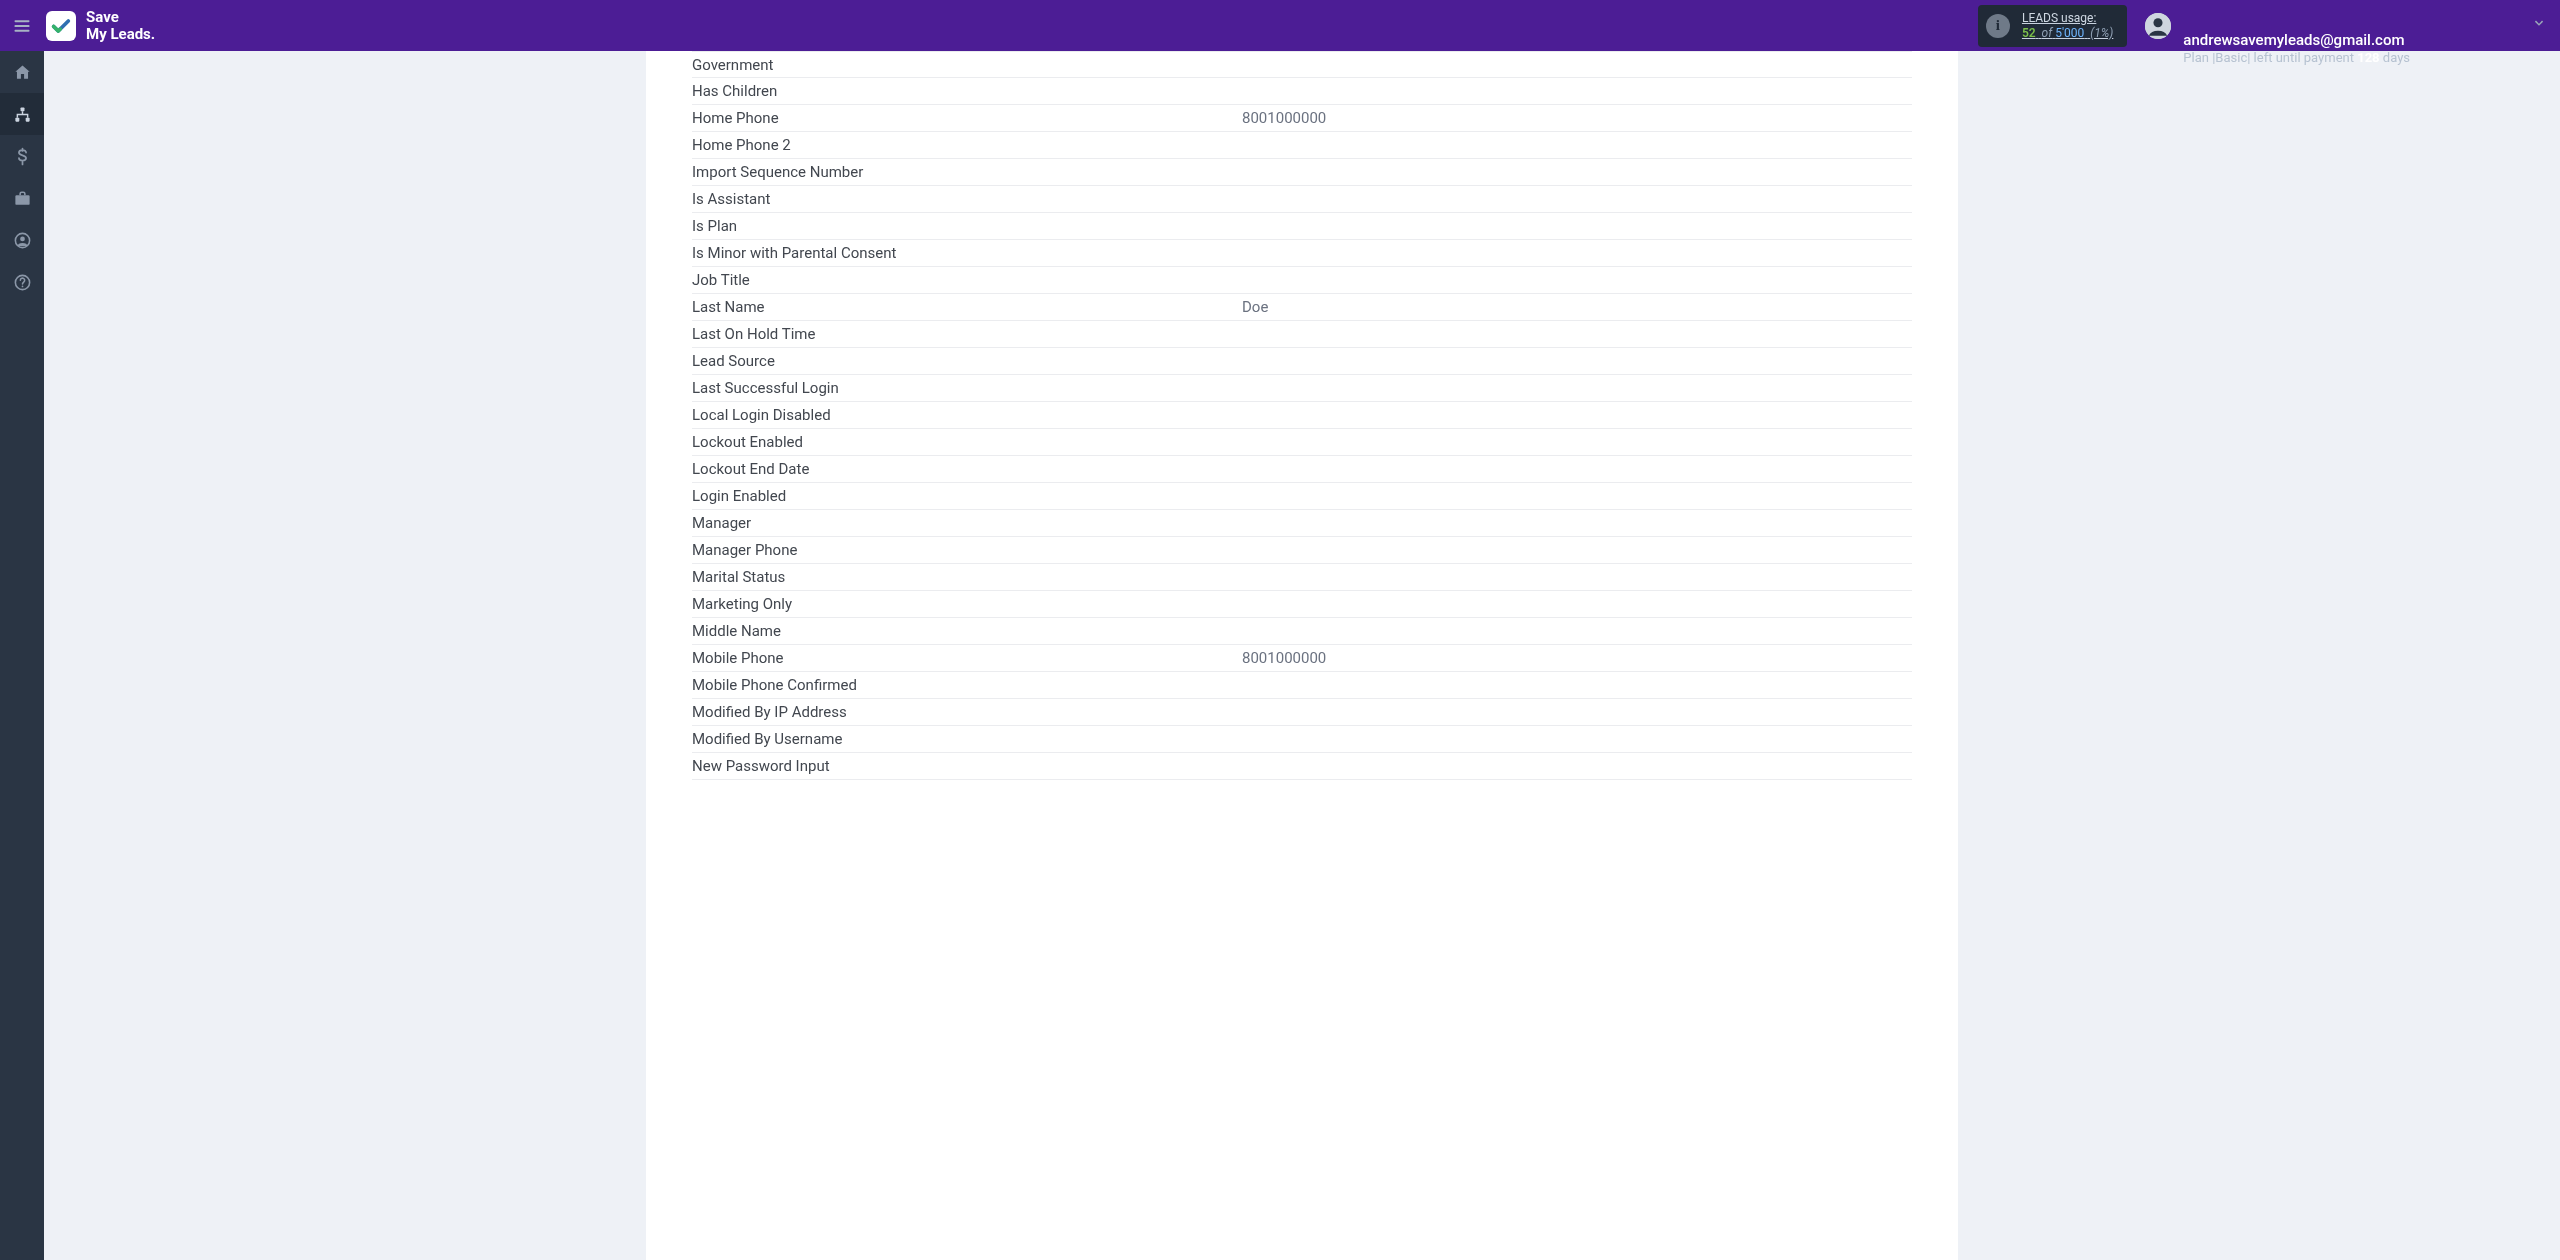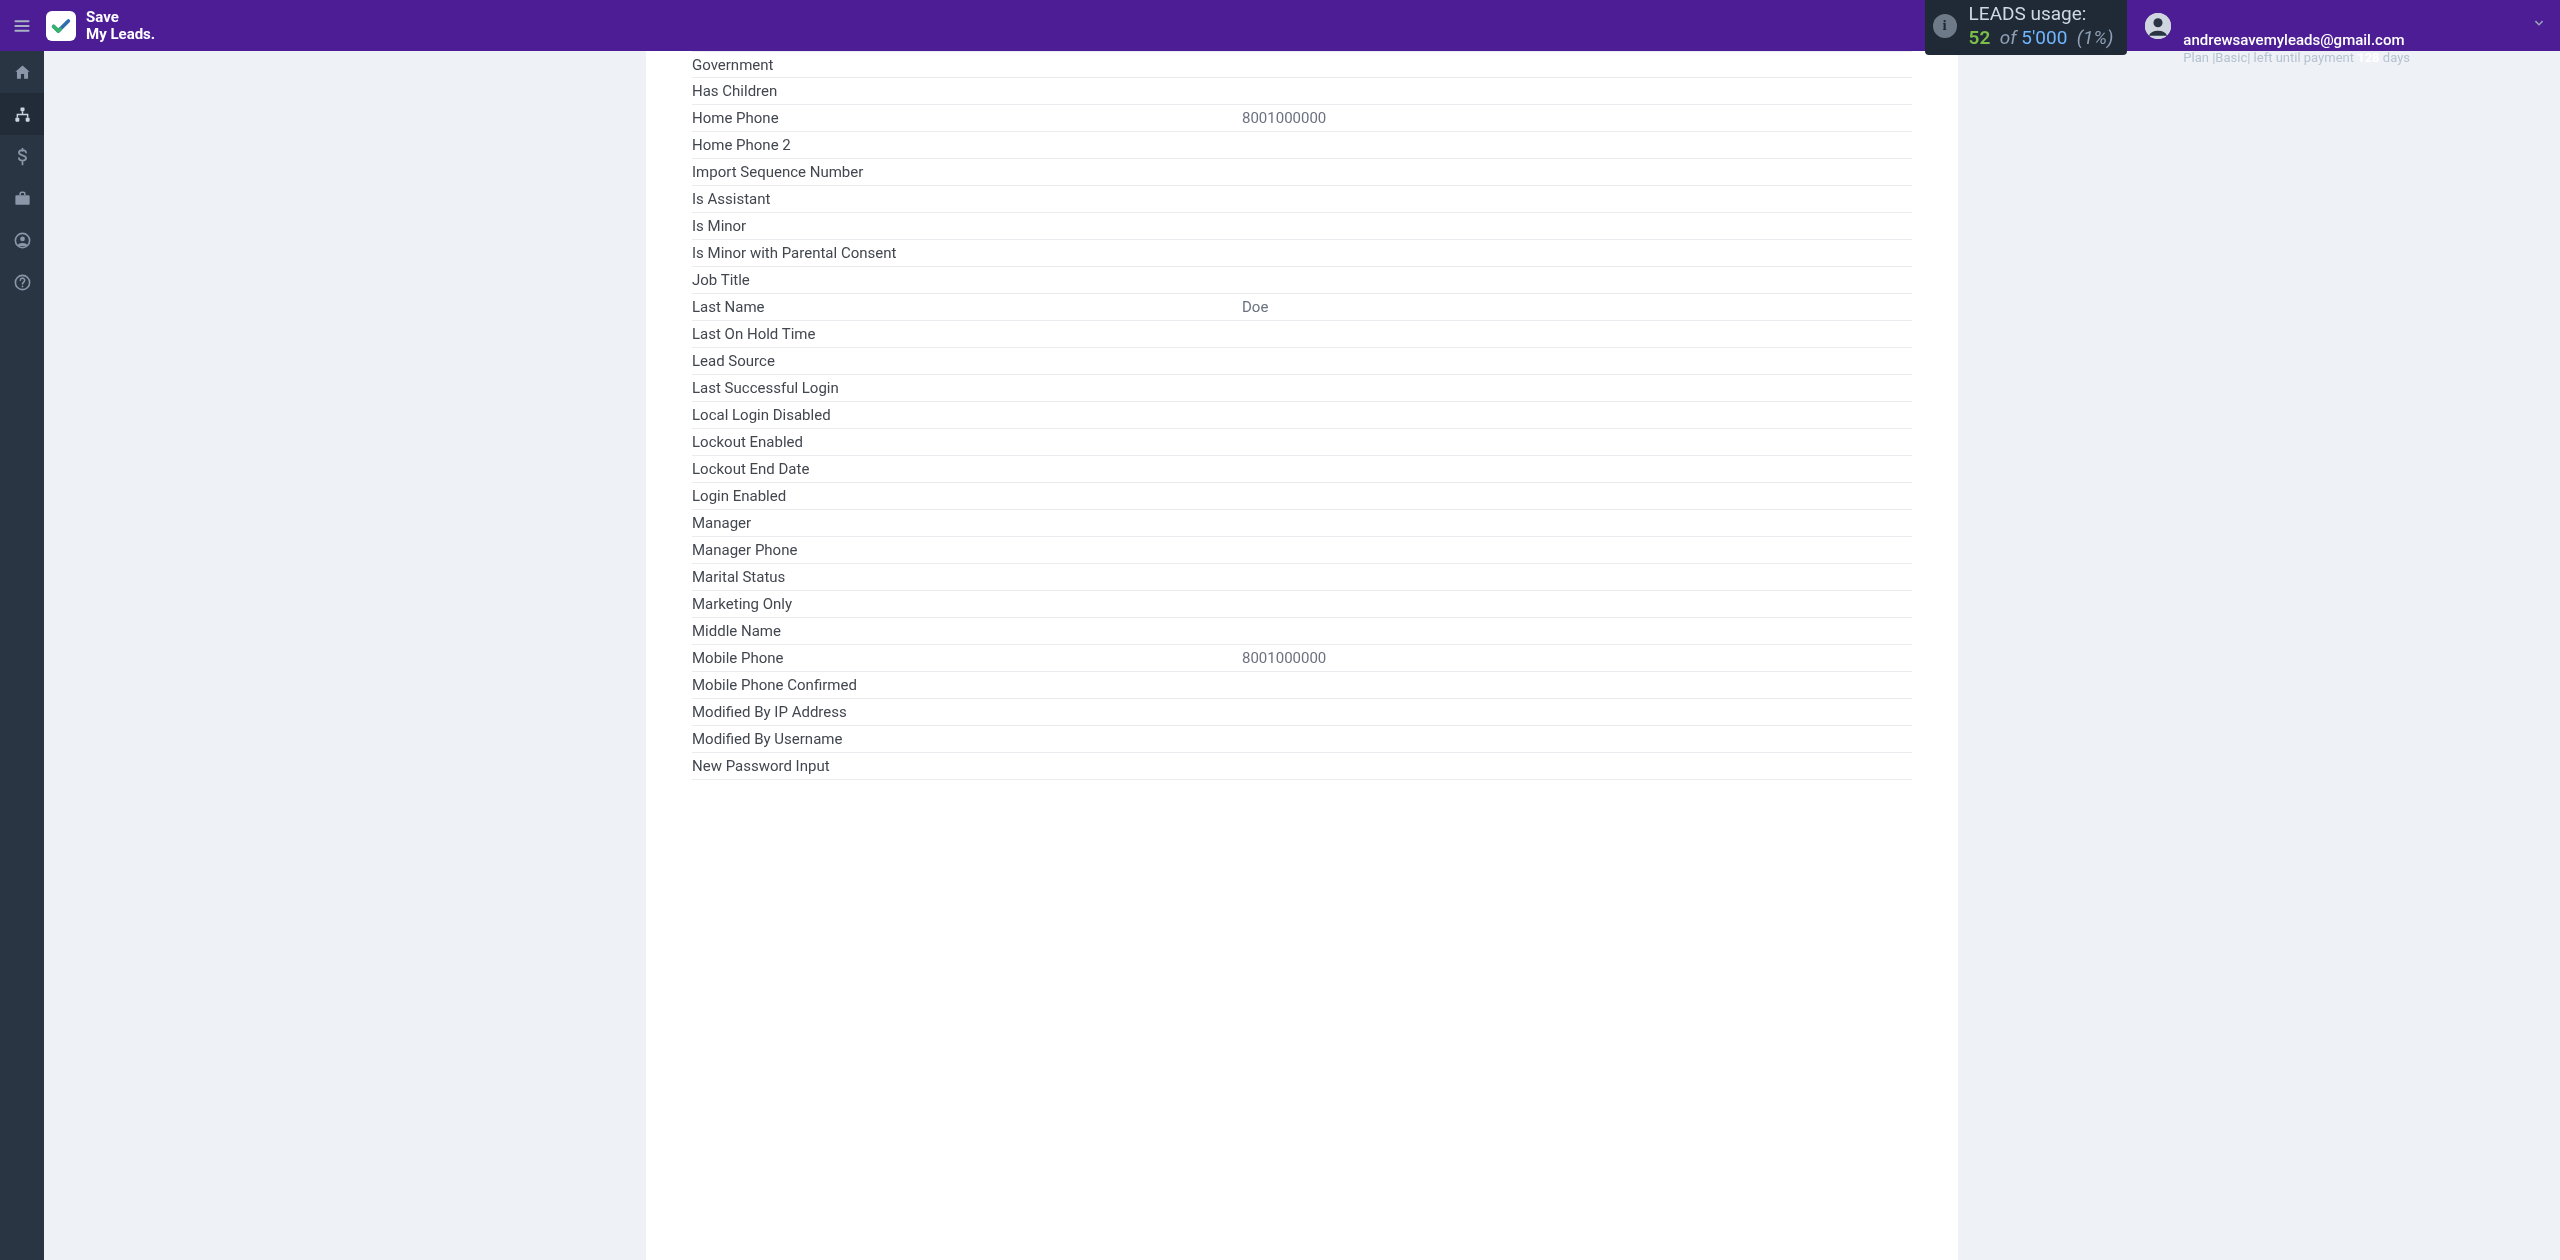--- a/index.html
+++ b/index.html
@@ -66,21 +66,21 @@
   .usage-pill .info-circle {
     width: 24px; height: 24px;
     border-radius: 50%;
     background: #6f7a88;
     display: flex; align-items: center; justify-content: center;
     color: #202a37;
     font-weight: 800;
     font-family: Georgia, serif;
     font-size: 15px;
   }
-  .usage-text { font-size: 19px; line-height: 1.25; }
+  .usage-text { font-size: 12px; line-height: 1.25; text-decoration: underline; }
   .usage-text .u-label { color: #cfd8e3; }
   .usage-text .u-used { color: #7bbf4a; font-weight: 600; }
   .usage-text .u-of { color: #8fa0b4; font-style: italic; }
   .usage-text .u-total { color: #6fb6ff; }
   .usage-text .u-pct { color: #8fa0b4; font-style: italic; }
 
   .account-block {
     display: flex;
     align-items: center;
     gap: 12px;
@@ -288,21 +288,21 @@
         </div>
         <div class="field-row">
           <div class="field-label">Import Sequence Number</div>
           <div class="field-value"></div>
         </div>
         <div class="field-row">
           <div class="field-label">Is Assistant</div>
           <div class="field-value"></div>
         </div>
         <div class="field-row">
-          <div class="field-label">Is Minor</div>
+          <div class="field-label">Is Plan</div>
           <div class="field-value"></div>
         </div>
         <div class="field-row">
           <div class="field-label">Is Minor with Parental Consent</div>
           <div class="field-value"></div>
         </div>
         <div class="field-row">
           <div class="field-label">Job Title</div>
           <div class="field-value"></div>
         </div>

